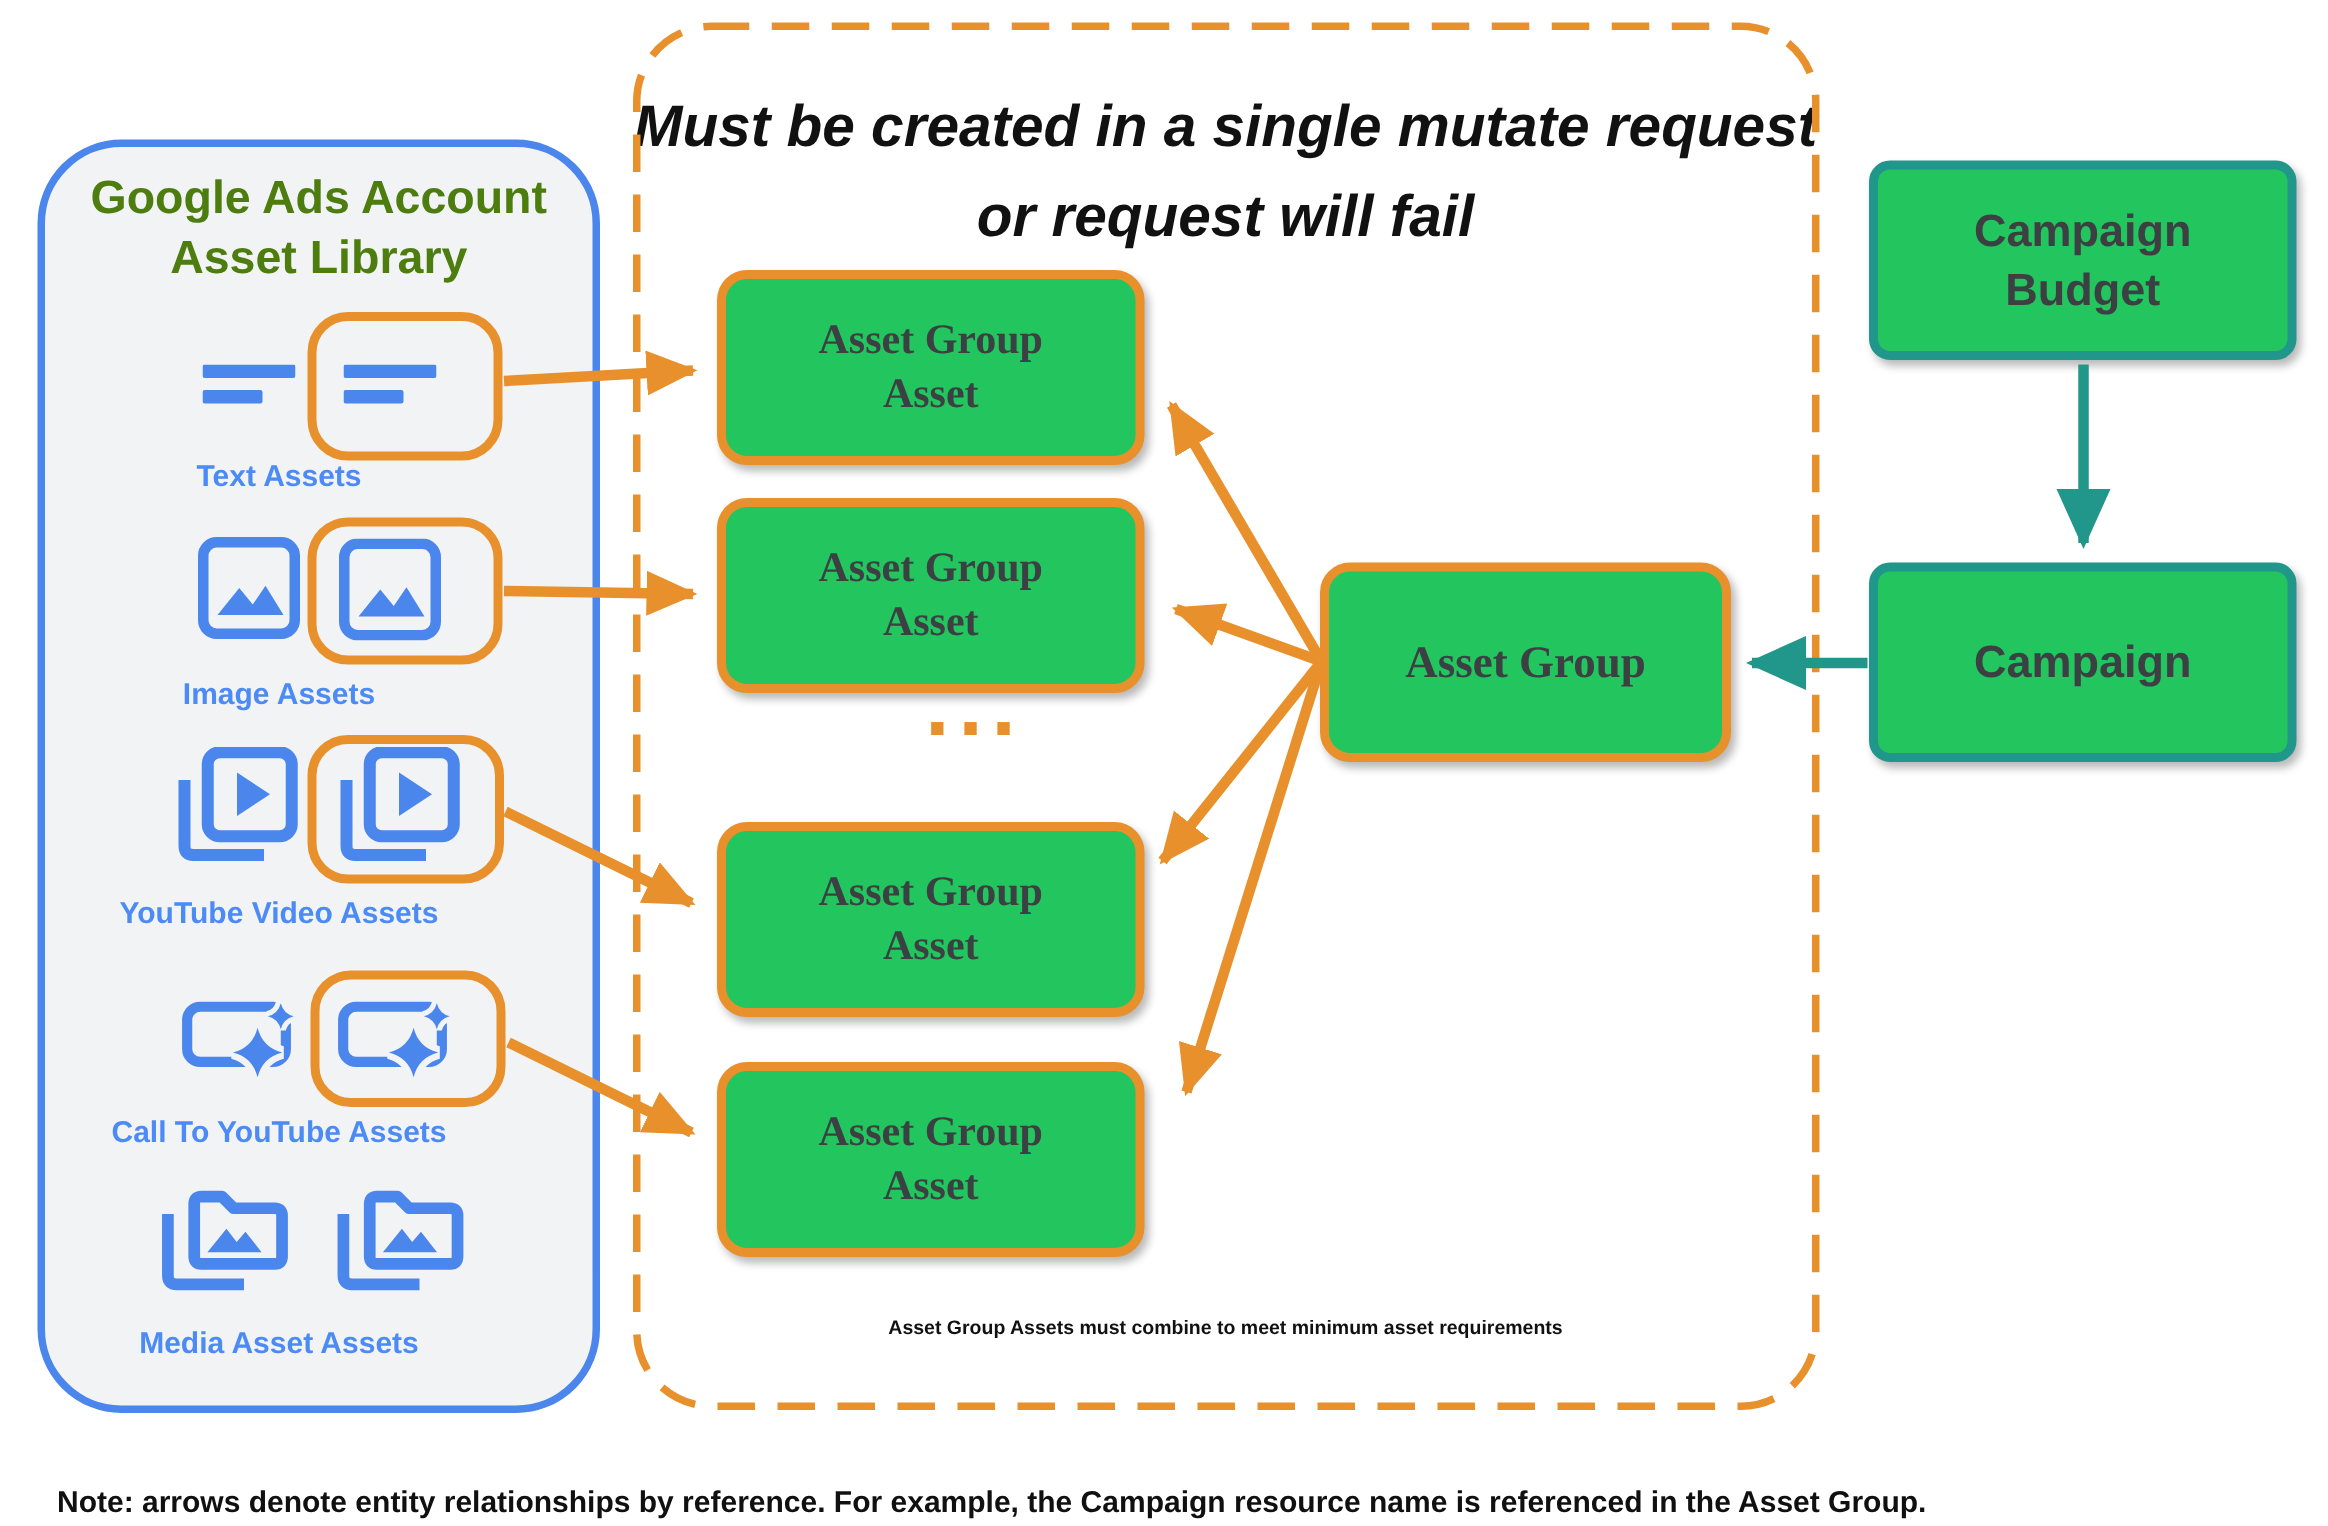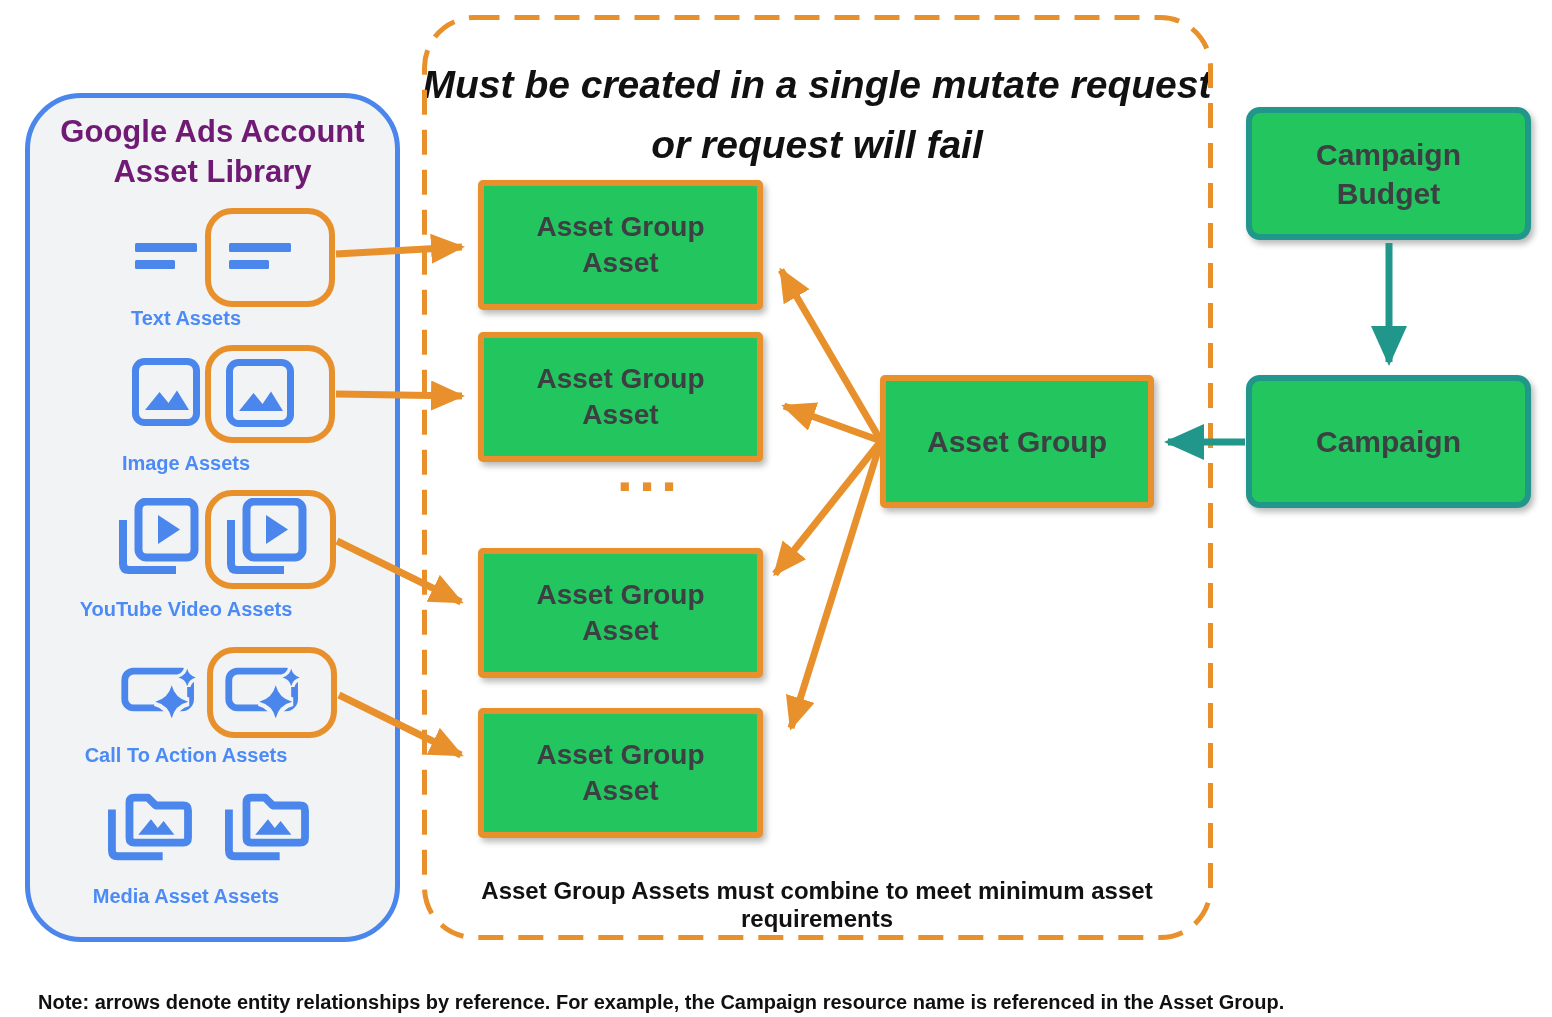--- a/index.html
+++ b/index.html
@@ -9,47 +9,47 @@
     position:relative; width:1552px; height:1017px; background:#ffffff; overflow:hidden;
   }
   .abs { position:absolute; }
   
   #library {
     left:25px; top:93px; width:375px; height:849px;
     background:#F1F3F4; border:5px solid #4A86EC; border-radius:56px;
   }
   #library-title {
     left:25px; top:112px; width:375px; text-align:center;
-    font-size:31px; font-weight:bold; color:#701a75; line-height:1.28; white-space:pre-line;
+    font-size:31px; font-weight:bold; color:#4d7c0f; line-height:1.28; white-space:pre-line;
   }
   .lib-label {
     left:25px; width:322px; text-align:center;
     font-size:20px; font-weight:bold; color:#4C8BF5;
   }
   .highlight {
     border:6px solid #E8912C; border-radius:27px; background:transparent;
   }
   .icon svg { display:block; width:100%; height:100%; }
   
   #mutate-title {
     left:422px; top:55px; width:790px; text-align:center;
     font-size:39px; font-weight:bold; font-style:italic; color:#111111;
     line-height:1.55; white-space:pre-line;
   }
   #mutate-requirement {
     left:422px; top:877px; width:790px; text-align:center;
-    font-size:24px; font-weight:bold; color:#111111;
+    font-size:13px; font-weight:bold; color:#111111;
   }
   
   .entity {
     display:flex; align-items:center; justify-content:center; text-align:center;
     background:#22c55e; box-shadow:3px 4px 6px rgba(0,0,0,0.28);
     font-weight:bold; color:#3C4043; white-space:pre-line; line-height:1.3;
   }
-  .orange-box { border:6px solid #E8912C; border-radius:5px; font-size:28px; }
+  .orange-box { border:6px solid #E8912C; border-radius:20px; font-size:28px;font-family:Liberation Serif, serif; }
   .teal-box   { border:6px solid #21968A; border-radius:14px; font-size:30px; }
   .aga { left:478px; width:285px; height:130px; }
   #asset-group { left:880px; top:375px; width:274px; height:133px; font-size:30px; }
   #campaign-budget { left:1246px; top:107px; width:285px; height:133px; }
   #campaign { left:1246px; top:375px; width:285px; height:133px; }
   #ellipsis {
     left:598px; top:442px; width:104px; text-align:center;
     font-size:58px; font-weight:bold; color:#E8912C; letter-spacing:6px; line-height:1;
   }
   
@@ -128,21 +128,21 @@
   <div class="abs highlight" style="left:207px; top:647px; width:130px; height:91px;"></div>
   <div class="abs icon" style="left:225px; top:662px; width:84px; height:60px;">
     <svg viewBox="0 0 86 62">
       <rect x="3.5" y="9.5" width="68" height="38" rx="9" fill="none" stroke="#4A86EC" stroke-width="7"></rect>
       <path d="M52 24 Q55.4 37.6 69 41 Q55.4 44.4 52 58 Q48.6 44.4 52 58 Q48.6 44.4 35 41 Q48.6 37.6 52 24 Z" fill="#F1F3F4" stroke="#F1F3F4" stroke-width="9"></path>
       <path d="M68 7 Q69.8 14.2 77 16 Q69.8 17.8 68 25 Q66.2 17.8 59 16 Q66.2 14.2 68 7 Z" fill="#F1F3F4" stroke="#F1F3F4" stroke-width="7"></path>
       <path d="M52 24 Q55.4 37.6 69 41 Q55.4 44.4 52 58 Q48.6 44.4 35 41 Q48.6 37.6 52 24 Z" fill="#4A86EC"></path>
       <path d="M68 7 Q69.8 14.2 77 16 Q69.8 17.8 68 25 Q66.2 17.8 59 16 Q66.2 14.2 68 7 Z" fill="#4A86EC"></path>
     </svg>
   </div>
-  <div class="abs lib-label" style="top:744px;">Call To Action Assets</div>
+  <div class="abs lib-label" style="top:744px;">Call To YouTube Assets</div>
 
   <div class="abs icon" style="left:104px; top:786px; width:90px; height:80px;">
     <svg viewBox="0 0 92 82">
         <path d="M8 24 V66 Q8 72 14 72 H60" fill="none" stroke="#4A86EC" stroke-width="8"></path>
         <path d="M31 12 H45 L53 20 H81 Q86 20 86 25 V53 Q86 58 81 58 H31 Q26 58 26 53 V17 Q26 12 31 12 Z" fill="none" stroke="#4A86EC" stroke-width="8" stroke-linejoin="round"></path>
         <path d="M35 50 L48 34 L55 43 L61 36 L72 50 Z" fill="#4A86EC"></path>
       </svg>
   </div>
   <div class="abs icon" style="left:221px; top:786px; width:90px; height:80px;">
     <svg viewBox="0 0 92 82">

